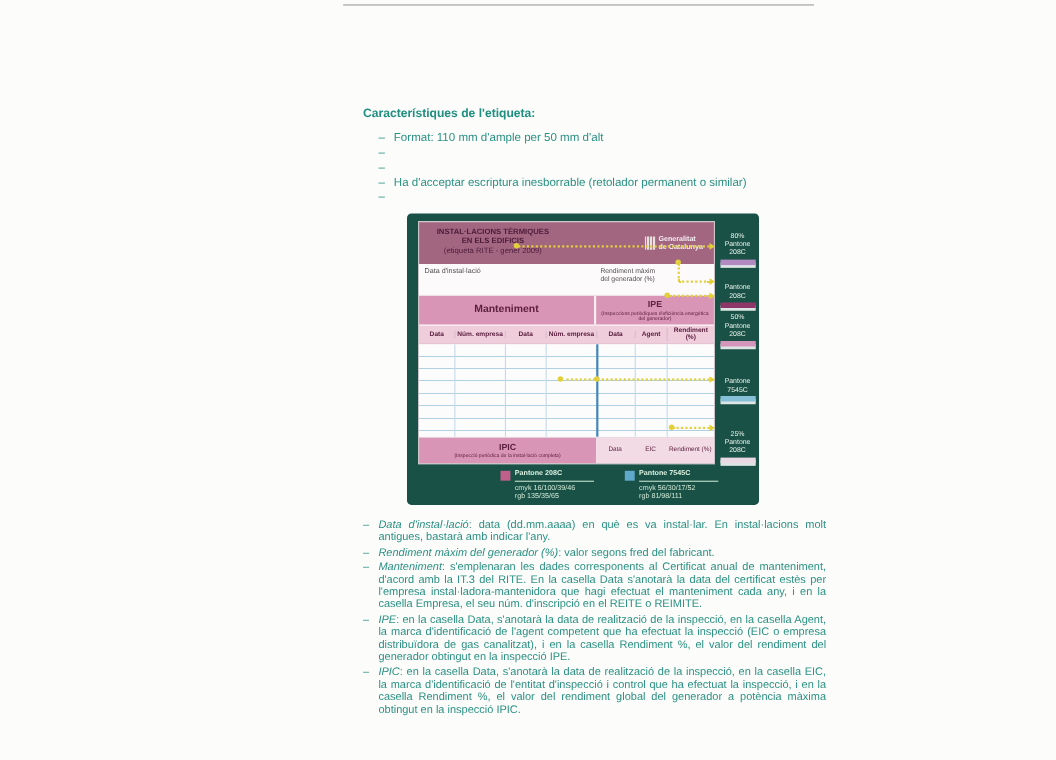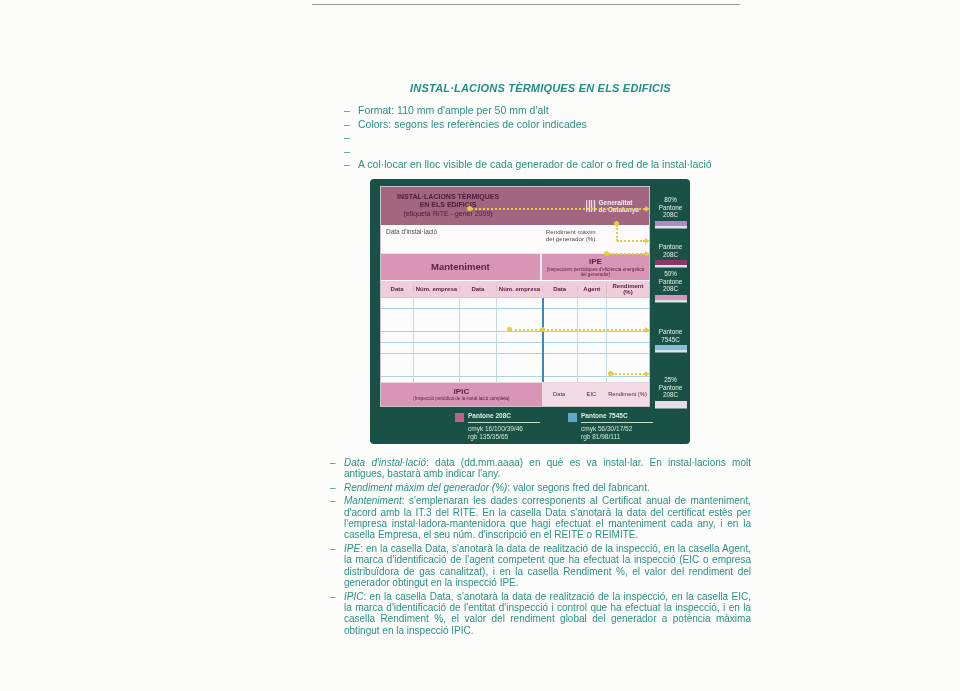--- a/index.html
+++ b/index.html
@@ -60,41 +60,40 @@
   .lleg-item .txt{text-align:justify;}
   .lleg-item i{font-style:italic;}
 </style>
 </head>
 <body>
 
 <div class="topline"></div>
 
 <div class="content">
 
-  <div class="doc-title">INSTAL·LACIONS TÈRMIQUES EN ELS EDIFICIS</div>
-
+
+  <div class="sec-heading">Característiques de l'etiqueta:</div>
 
   <div class="bullets">
     <div class="bullet">
         <span class="dash">–</span>
         <span>Format: 110 mm d'ample per 50 mm d'alt</span>
       </div>
     <div class="bullet">
         <span class="dash">–</span>
-        <span>Colors: segons les referències de color indicades</span>
-      </div>
-    <div class="bullet">
-        <span class="dash">–</span>
-      </div>
-    <div class="bullet">
-        <span class="dash">–</span>
-      </div>
-    <div class="bullet">
-        <span class="dash">–</span>
-        <span>A col·locar en lloc visible de cada generador de calor o fred de la instal·lació</span>
+      </div>
+    <div class="bullet">
+        <span class="dash">–</span>
+      </div>
+    <div class="bullet">
+        <span class="dash">–</span>
+        <span>Ha d'acceptar escriptura inesborrable (retolador permanent o similar)</span>
+      </div>
+    <div class="bullet">
+        <span class="dash">–</span>
       </div>
   </div>
 
   <div class="fig">
 
     <div class="card">
 
       <div class="card-header">
         <div class="ch-text">
           <div>INSTAL·LACIONS TÈRMIQUES</div>

